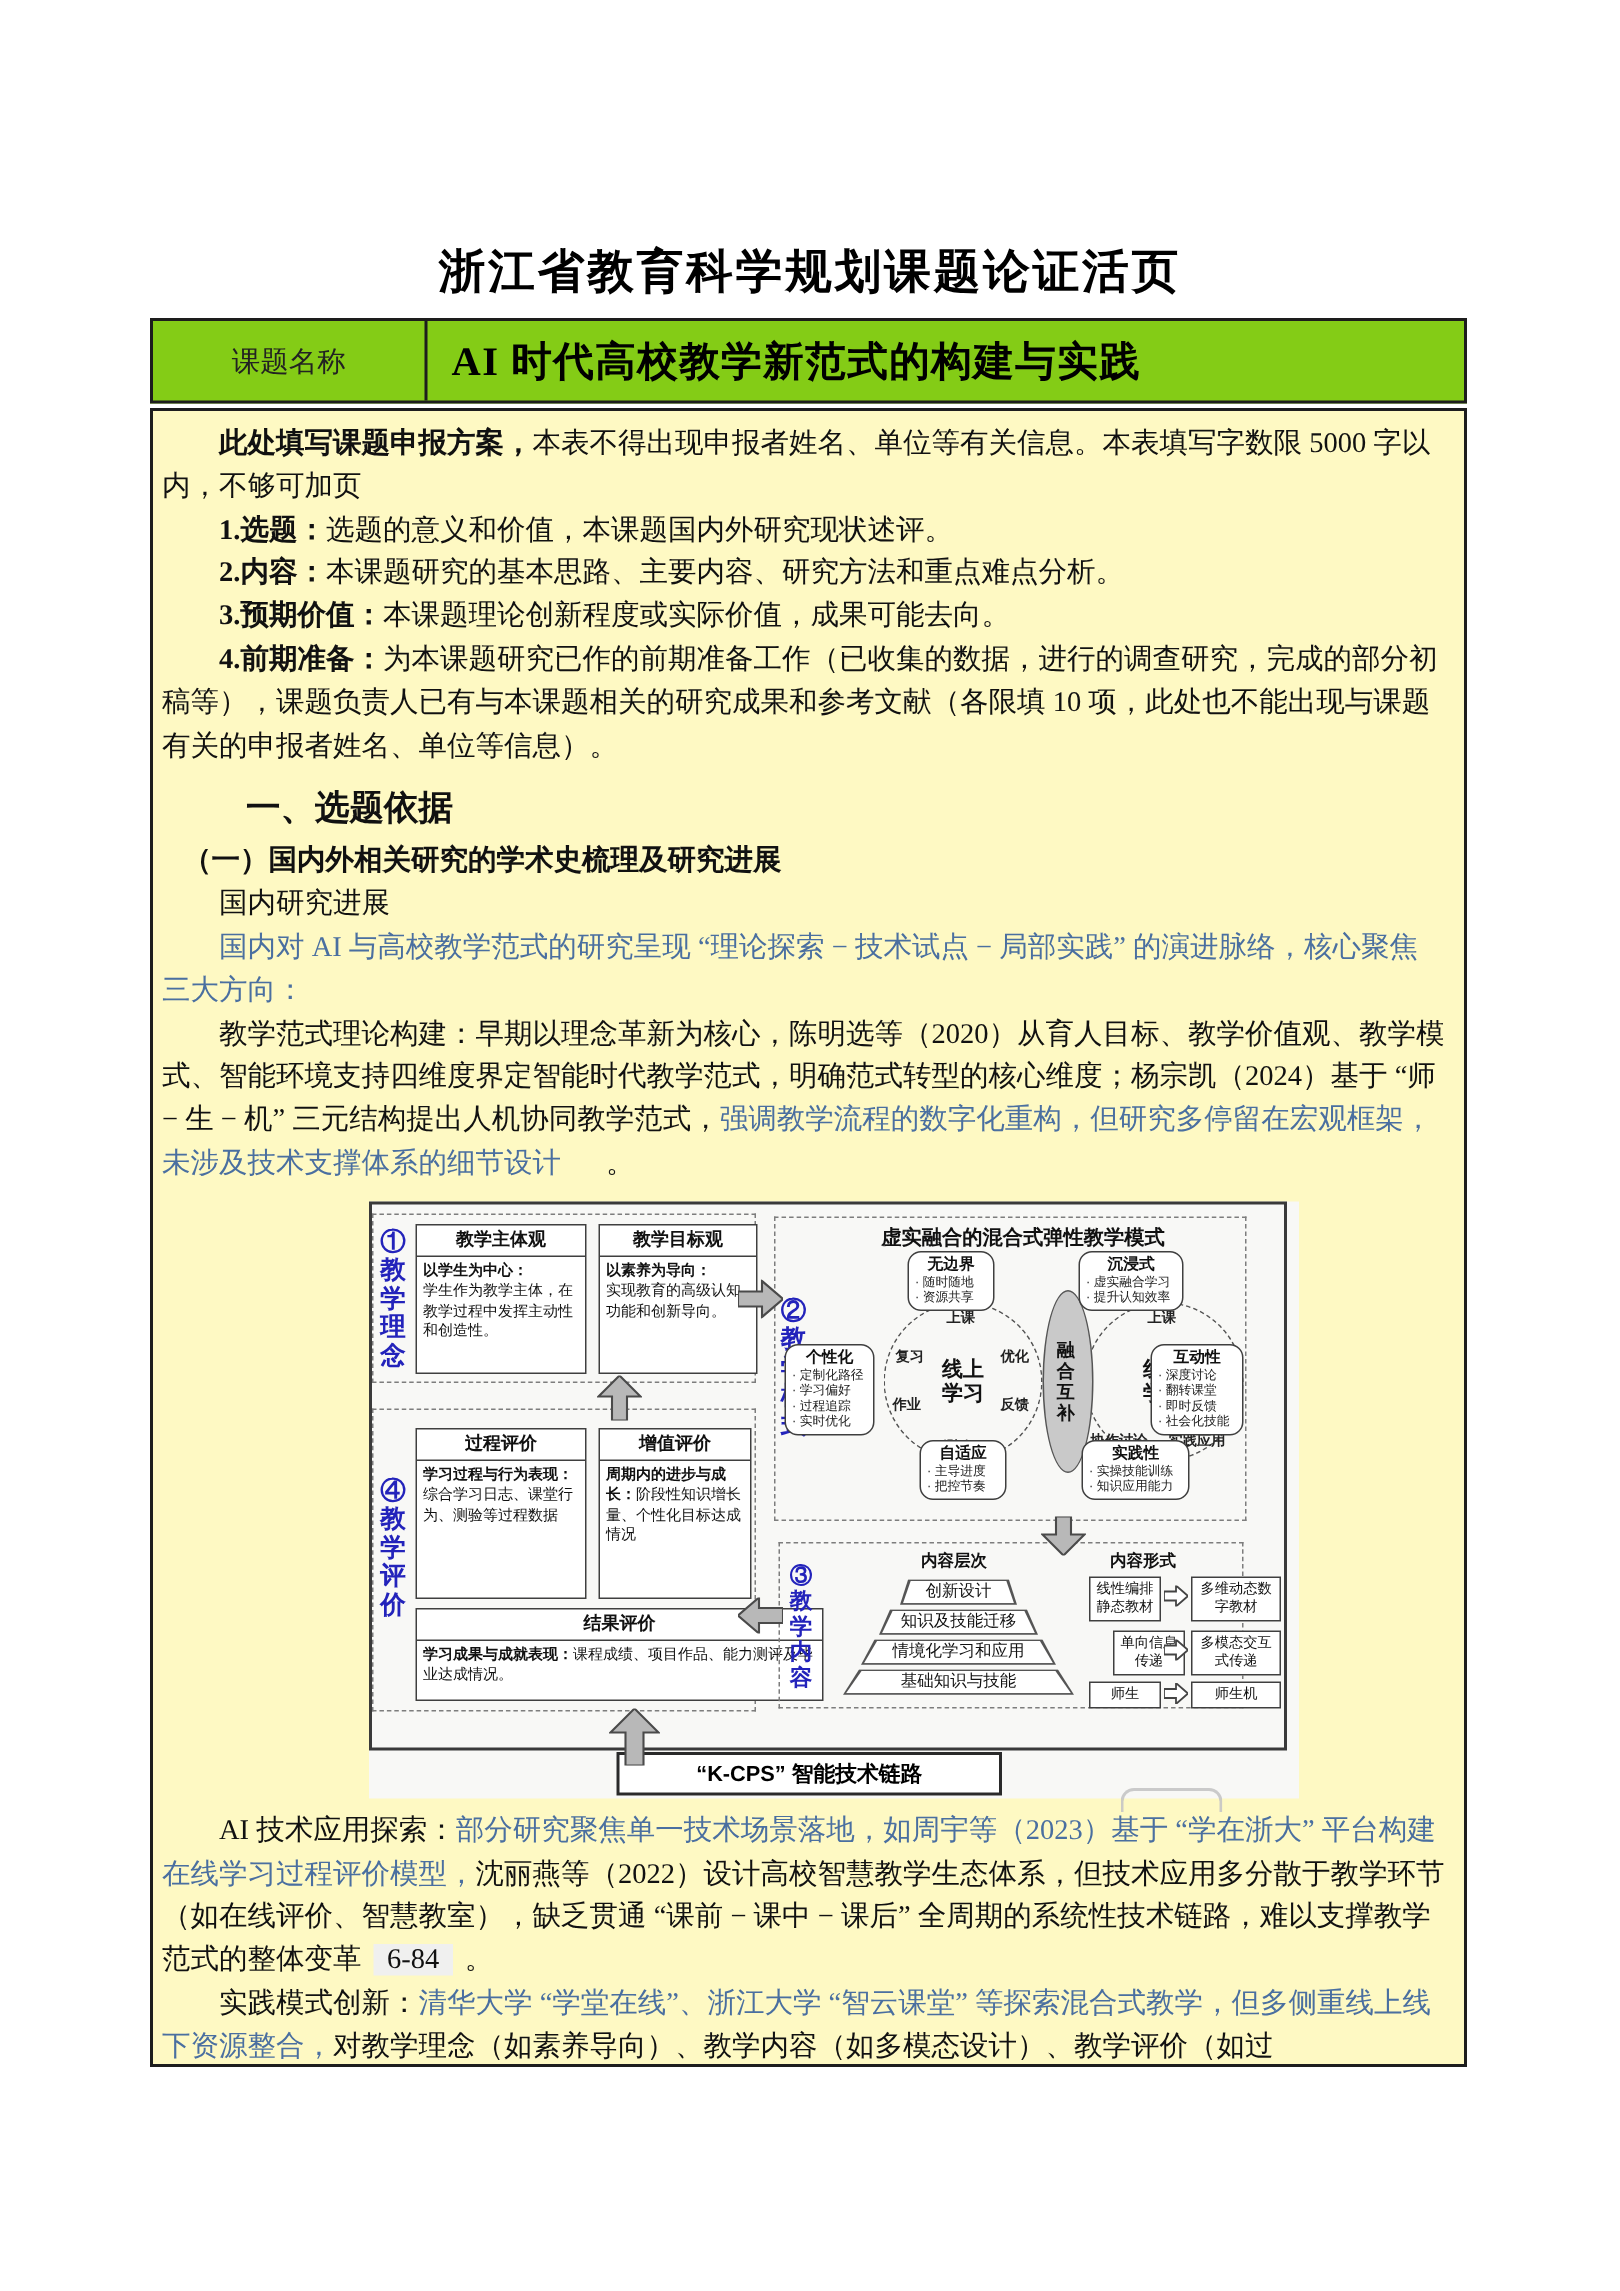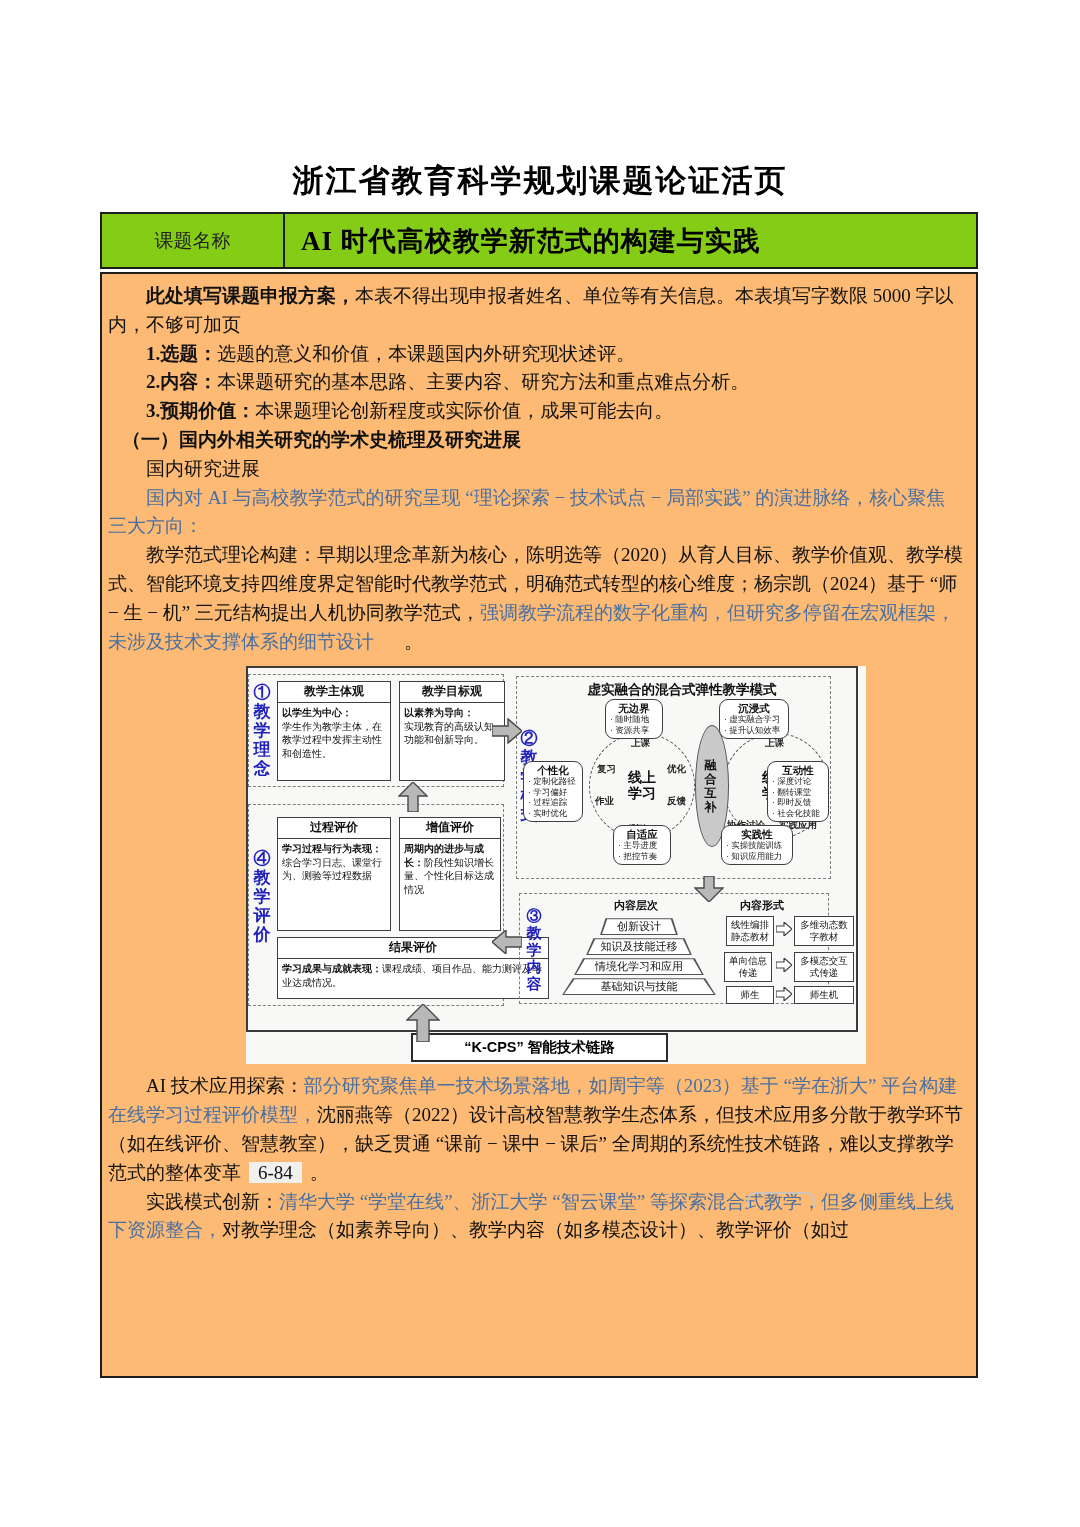--- a/index.html
+++ b/index.html
@@ -14,21 +14,21 @@
   .header-table{position:absolute;top:212px;left:100px;width:878px;height:57px;
     border:2px solid #1d1d1d;box-sizing:border-box;display:flex;background:#84cc16;}
   .header-label-cell{width:183px;border-right:2px solid #1d1d1d;box-sizing:border-box;
     display:flex;align-items:center;justify-content:center;font-size:19px;color:#222;}
   .header-value-cell{flex:1;display:flex;align-items:center;padding-left:16px;
     font-size:27px;font-weight:bold;letter-spacing:1px;color:#000;}
 
   
   .content-box{position:absolute;top:272px;left:100px;width:878px;height:1106px;
     border:2px solid #1d1d1d;box-sizing:border-box;padding:8px 12px 6px 6px;
-    font-size:19px;line-height:28.8px;overflow:hidden;background:#fdba74;}
+    font-size:19px;line-height:28.8px;overflow:hidden;background:#fef9c3;}
   .para{margin:0;text-indent:2em;}
   .b{font-weight:bold;}
   .blue{color:#4a6fa0;}
   .sec-heading{font-size:23px;font-weight:bold;margin:12px 0 6px 56px;line-height:30px;}
   .sub-heading{font-weight:bold;margin:0 0 0 14px;}
   .gap{margin-left:30px;}
   .marker{background:#f0f0ef;padding:0 9px;margin:0 8px;}
 
   
   .diagram{position:relative;width:620px;height:398px;margin:10px 0 8px 138px;
@@ -93,21 +93,23 @@
     <div class="header-value-cell">AI 时代高校教学新范式的构建与实践</div>
   </div>
 
   <div class="content-box">
 
     <p class="para"><span class="b">此处填写课题申报方案，</span><span>本表不得出现申报者姓名、单位等有关信息。本表填写字数限 5000 字以内，不够可加页</span></p>
 
     <p class="para"><span class="b">1.选题：</span><span>选题的意义和价值，本课题国内外研究现状述评。</span></p>
     <p class="para"><span class="b">2.内容：</span><span>本课题研究的基本思路、主要内容、研究方法和重点难点分析。</span></p>
     <p class="para"><span class="b">3.预期价值：</span><span>本课题理论创新程度或实际价值，成果可能去向。</span></p>
-
+    <p class="para"><span class="b">4.前期准备：</span><span>为本课题研究已作的前期准备工作（已收集的数据，进行的调查研究，完成的部分初稿等），课题负责人已有与本课题相关的研究成果和参考文献（各限填 10 项，此处也不能出现与课题有关的申报者姓名、单位等信息）。</span></p>
+
+    <div class="sec-heading">一、选题依据</div>
     <div class="sub-heading">（一）国内外相关研究的学术史梳理及研究进展</div>
     <p class="para">国内研究进展</p>
     <p class="para blue">国内对 AI 与高校教学范式的研究呈现 “理论探索 − 技术试点 − 局部实践” 的演进脉络，核心聚焦三大方向：</p>
 
     <p class="para"><span>教学范式理论构建：早期以理念革新为核心，陈明选等（2020）从育人目标、教学价值观、教学模式、智能环境支持四维度界定智能时代教学范式，明确范式转型的核心维度；杨宗凯（2024）基于 “师 − 生 − 机” 三元结构提出人机协同教学范式，</span><span class="blue">强调教学流程的数字化重构，但研究多停留在宏观框架，未涉及技术支撑体系的细节设计</span><span class="gap">。</span></p>
 
     <div class="diagram">
       <div class="d-outer"></div>
 
       <div class="dash-sec" style="left:2px;top:8px;width:256px;height:113px;">
@@ -218,21 +220,21 @@
             <div class="pyr-o"></div>
             <div class="pyr-i">基础知识与技能</div>
           </div>
 
         <div class="fbox" style="left:206px;top:22px;width:48px;">线性编排静态教材</div>
         <svg class="arrow" style="left:256px;top:28px;" width="16" height="14" viewBox="0 0 16 14">
             <polygon points="0,4 8,4 8,0 16,7 8,14 8,10 0,10" fill="#ffffff" stroke="#444" stroke-width="1.2"></polygon>
           </svg>
         <div class="fbox" style="left:274px;top:22px;width:60px;">多维动态数字教材</div>
 
-        <div class="fbox" style="left:204px;top:58px;width:48px;">单向信息传递</div>
+        <div class="fbox" style="left:222px;top:58px;width:48px;">单向信息传递</div>
         <svg class="arrow" style="left:256px;top:64px;" width="16" height="14" viewBox="0 0 16 14">
             <polygon points="0,4 8,4 8,0 16,7 8,14 8,10 0,10" fill="#ffffff" stroke="#444" stroke-width="1.2"></polygon>
           </svg>
         <div class="fbox" style="left:274px;top:58px;width:60px;">多模态交互式传递</div>
 
         <div class="fbox" style="left:206px;top:92px;width:48px;">师生</div>
         <svg class="arrow" style="left:256px;top:93px;" width="16" height="14" viewBox="0 0 16 14">
             <polygon points="0,4 8,4 8,0 16,7 8,14 8,10 0,10" fill="#ffffff" stroke="#444" stroke-width="1.2"></polygon>
           </svg>
         <div class="fbox" style="left:274px;top:92px;width:60px;">师生机</div>

